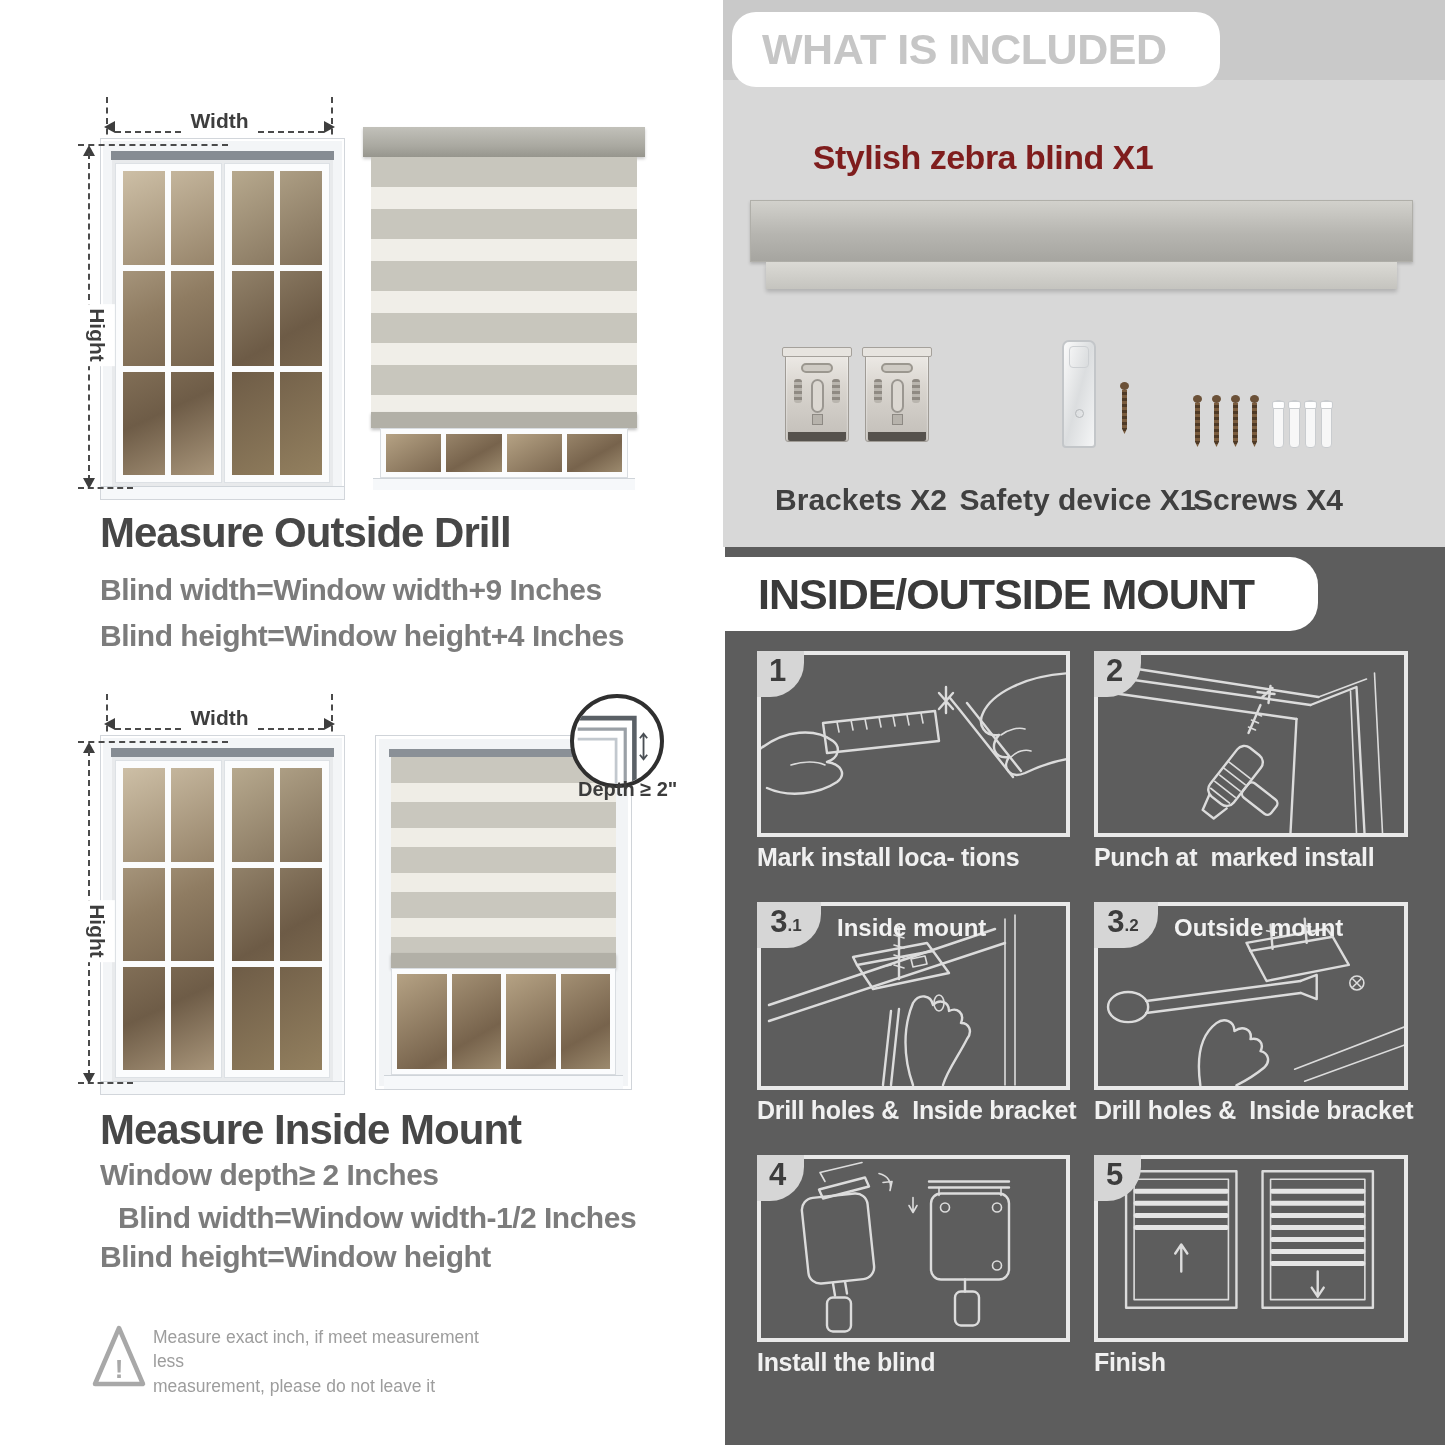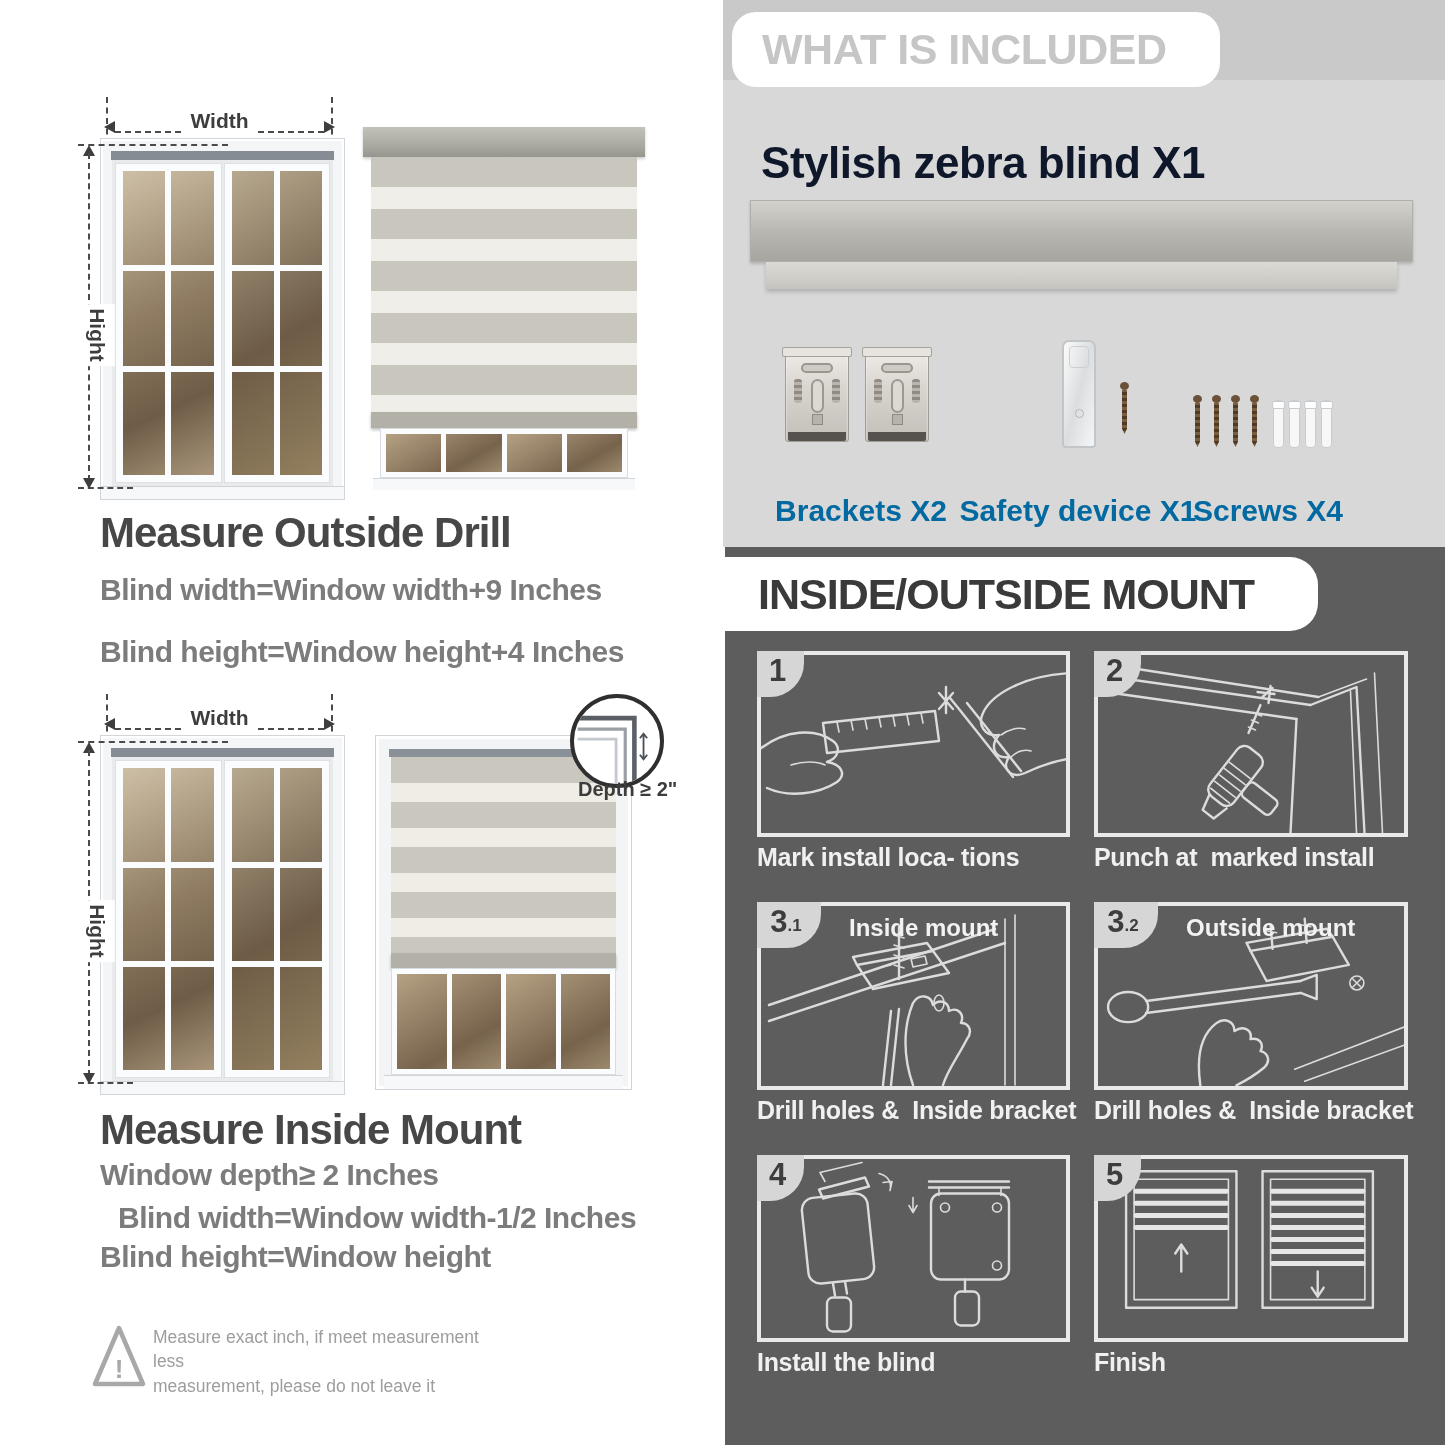--- a/index.html
+++ b/index.html
@@ -66,27 +66,27 @@
 
   .warn-text{position:absolute;color:#9d9d9d;font-weight:500;font-size:17.5px;line-height:24.3px;}
 
   
   .included-panel{position:absolute;left:723px;top:0;width:722px;height:547px;background:#c9c9c9;}
   .included-panel .content{position:absolute;left:0;right:0;top:80px;bottom:0;background:#d8d8d8;}
   .wii-box{position:absolute;left:9px;top:12px;width:488px;height:75px;background:#ffffff;border-radius:24px;
            display:flex;align-items:center;padding-left:30px;z-index:2;}
   .wii-box span{color:#c6c6c6;font-weight:bold;font-size:43px;letter-spacing:-0.5px;}
   .product-label{position:absolute;left:30px;top:138px;width:460px;text-align:center;
-                 color:#0f172a;font-weight:bold;font-size:44px;letter-spacing:-0.5px;}
+                 color:#7f1d1d;font-weight:bold;font-size:34px;letter-spacing:-0.5px;}
   .blind-bar{position:absolute;left:27px;top:200px;width:663px;height:62px;
              background:linear-gradient(180deg,#d2d1cc,#b6b5b0 55%,#a6a5a0);border:1px solid #b0afa9;
              box-shadow:0 2px 3px rgba(0,0,0,.18);}
   .blind-bar-lip{position:absolute;left:43px;top:262px;width:631px;height:27px;
                  background:linear-gradient(180deg,#dbdad5,#c5c4bf);box-shadow:0 3px 4px rgba(0,0,0,.18);}
-  .item-label{position:absolute;top:494px;text-align:center;color:#0369a1;font-weight:bold;font-size:30px;}
+  .item-label{position:absolute;top:483px;text-align:center;color:#404040;font-weight:bold;font-size:30px;}
 
   .bracket{position:absolute;width:64px;height:92px;background:linear-gradient(180deg,#efece8,#d9d5cf 40%,#c2beb8);
            border:1px solid #a09c96;border-radius:3px;box-shadow:inset 0 2px 2px #ffffff;}
   .bracket::before{content:"";position:absolute;left:-4px;right:-4px;top:-4px;height:8px;background:#e7e4df;
                    border:1px solid #a5a19b;border-radius:2px;}
   .bracket .slot{position:absolute;left:50%;top:12px;width:32px;height:10px;margin-left:-16px;
                  border:2px solid #9b978f;border-radius:5px;background:#cfcbc4;}
   .bracket .cslot{position:absolute;left:50%;top:28px;width:13px;height:34px;margin-left:-6.5px;
                   border:2px solid #9b9791;border-radius:7px;background:#dcd8d2;}
   .bracket .scr{position:absolute;top:28px;width:8px;height:24px;border-radius:3px;
@@ -113,21 +113,21 @@
   .iom-box{position:absolute;left:0;top:10px;width:593px;height:74px;background:#ffffff;border-radius:0 28px 28px 0;
            display:flex;align-items:center;padding-left:33px;z-index:2;}
   .iom-box span{color:#3a3a3a;font-weight:bold;font-size:43px;letter-spacing:-1px;}
   .tile{position:absolute;width:313px;height:186px;border:4px solid #e9e9e9;}
   .tile svg{display:block;width:100%;height:100%;}
   .badge{position:absolute;left:-4px;top:-4px;min-width:47px;height:46px;background:#d6d6d6;border-radius:0 0 34px 0;
          color:#3d3d3d;font-weight:bold;font-size:31px;display:flex;align-items:flex-start;justify-content:center;
          padding:2px 10px 0 4px;z-index:2;}
   .badge small{font-size:17px;font-weight:bold;margin-top:12px;}
   .badge.wide{min-width:64px;}
-  .steptitle{position:absolute;left:76px;top:8px;color:#f2f2f2;font-weight:bold;font-size:24px;z-index:2;margin-left:12px;}
+  .steptitle{position:absolute;left:76px;top:8px;color:#f2f2f2;font-weight:bold;font-size:24px;z-index:2;}
   .cap{position:absolute;color:#f0f0f0;font-weight:bold;font-size:25px;letter-spacing:-0.3px;white-space:pre-wrap;}
 
   .sketch{stroke:#dcdcdc;stroke-width:2.4;fill:none;stroke-linecap:round;stroke-linejoin:round;}
   .sketch .thin{stroke-width:1.6;}
   .sketch .thick{stroke-width:5;stroke:#e6e6e6;}
 </style>
 </head>
 <body>
 
 <div id="canvas">
@@ -173,21 +173,21 @@
     <div class="rail" style="left:8px;right:8px;top:285px;height:16px"></div>
     <div class="miniwin" style="left:17px;right:17px;top:301px;height:50px">
       <div class="mini-pane"></div>
         <div class="mini-pane"></div>
     </div>
     <div class="minisill" style="left:10px;right:10px;top:351px;height:12px"></div>
   </div>
 
   <div class="h2" style="left:100px;top:509px">Measure Outside Drill</div>
   <div class="formula" style="left:100px;top:573px">Blind width=Window width+9 Inches</div>
-  <div class="formula" style="left:100px;top:635px">Blind height=Window height+4 Inches</div>
+  <div class="formula" style="left:100px;top:619px">Blind height=Window height+4 Inches</div>
 
   <i class="vtick" style="left:106px;top:694px"></i>
   <i class="vtick" style="left:331px;top:694px"></i>
   <div class="warrow" style="left:104px;top:704px;width:231px">
     <i class="ah l"></i>
       <i class="dl"></i>
     <span class="wlabel">Width</span>
     <i class="dl"></i>
       <i class="ah r"></i>
   </div>

